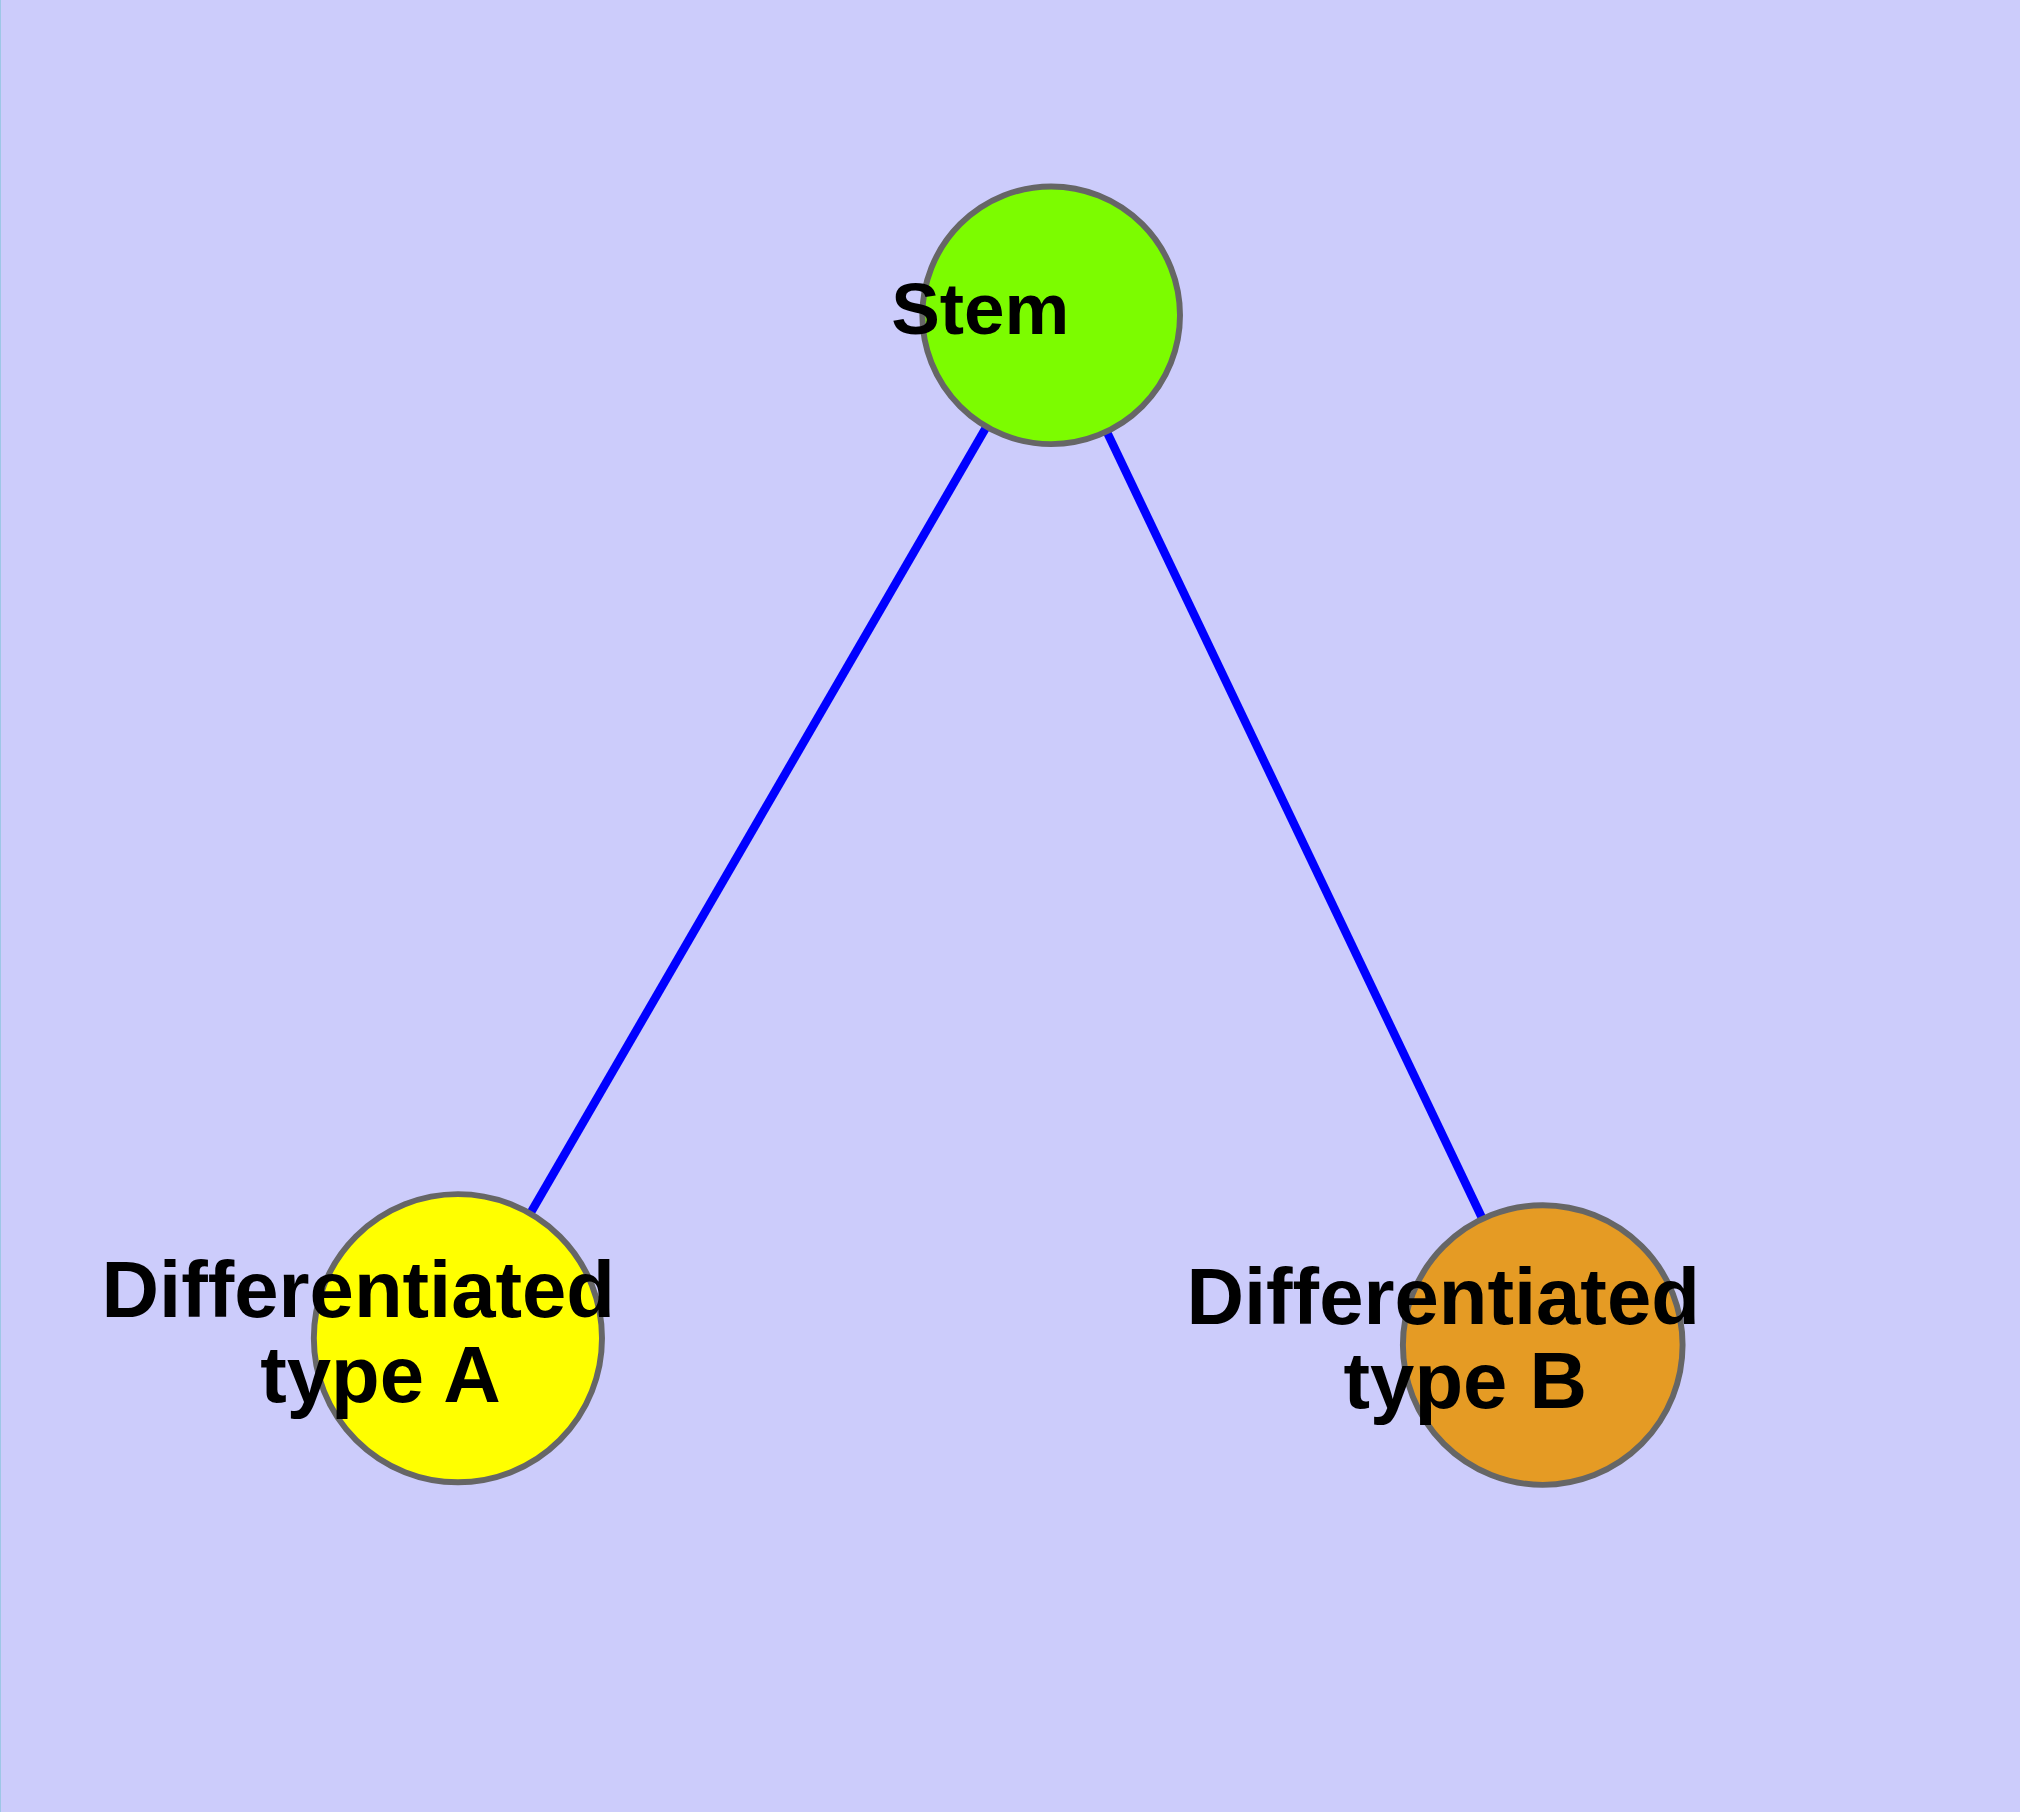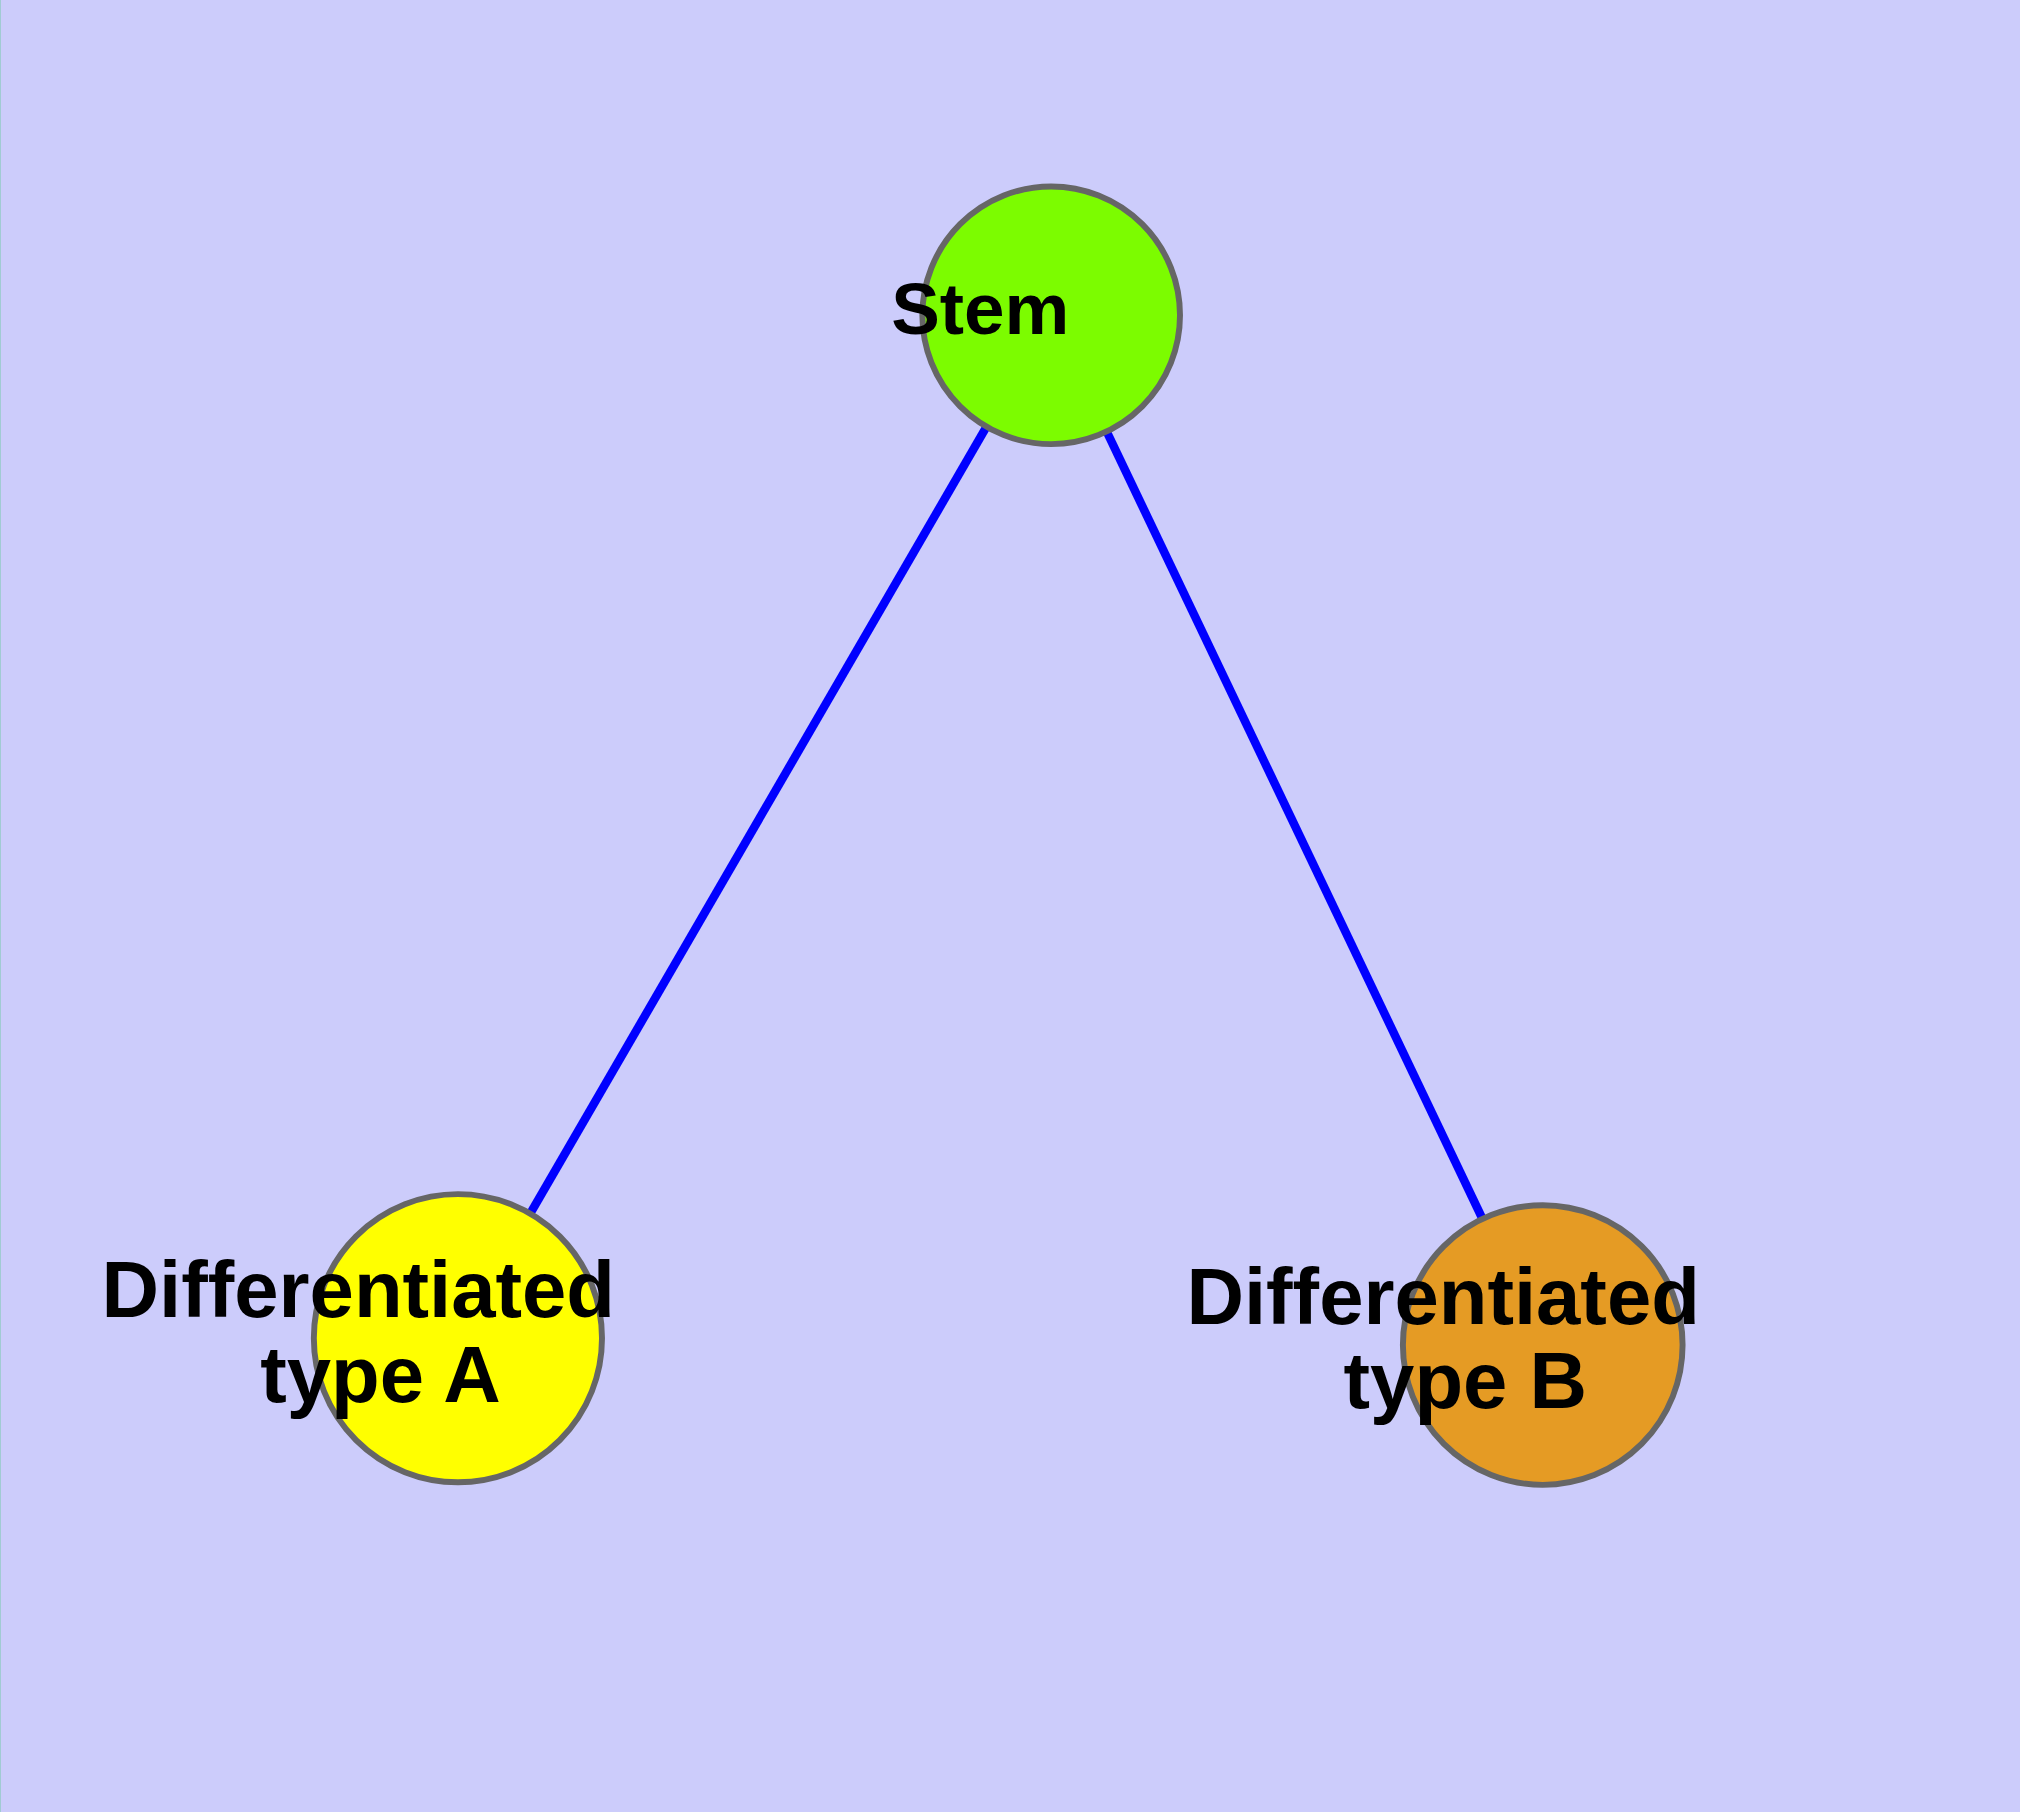--- a/index.html
+++ b/index.html
@@ -48,21 +48,21 @@
   .label-stem {
     font-size: 86px;
   }
   .label-diff {
     font-size: 94px;
   }
 </style>
 </head>
 <body>
 
-<div id="graph-canvas" style="background: #22c55e;">
+<div id="graph-canvas" style="background: #14b8a6;">
   <svg id="graph-svg" viewBox="0 0 2384 2138" xmlns="http://www.w3.org/2000/svg">
 
     <rect x="0" y="0" width="2384" height="2138" fill="#ccccfb"></rect>
 
     <g>
       <line class="edge-line" x1="1163.7437413463365" y1="503.48757742138827" x2="625.2866050731762" y2="1431.9415252523947" stroke="#0000ff"></line>
       <line class="edge-line" x1="1305.4813461162325" y1="509.1721302262458" x2="1748.9182755975107" y2="1438.0960428465094" stroke="#0000ff"></line>
     </g>
 
     <g>

